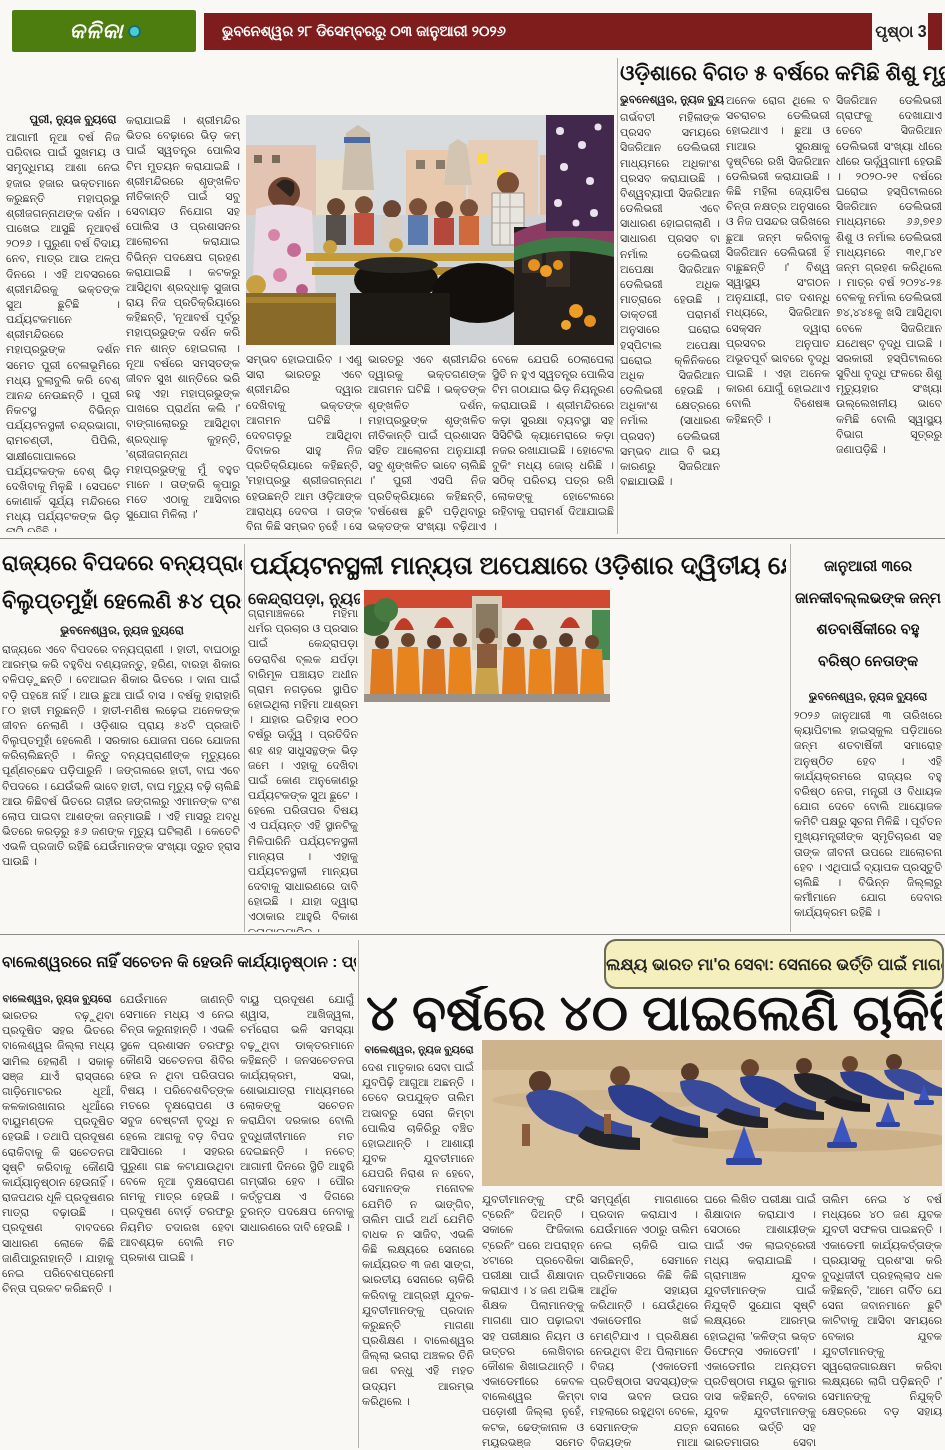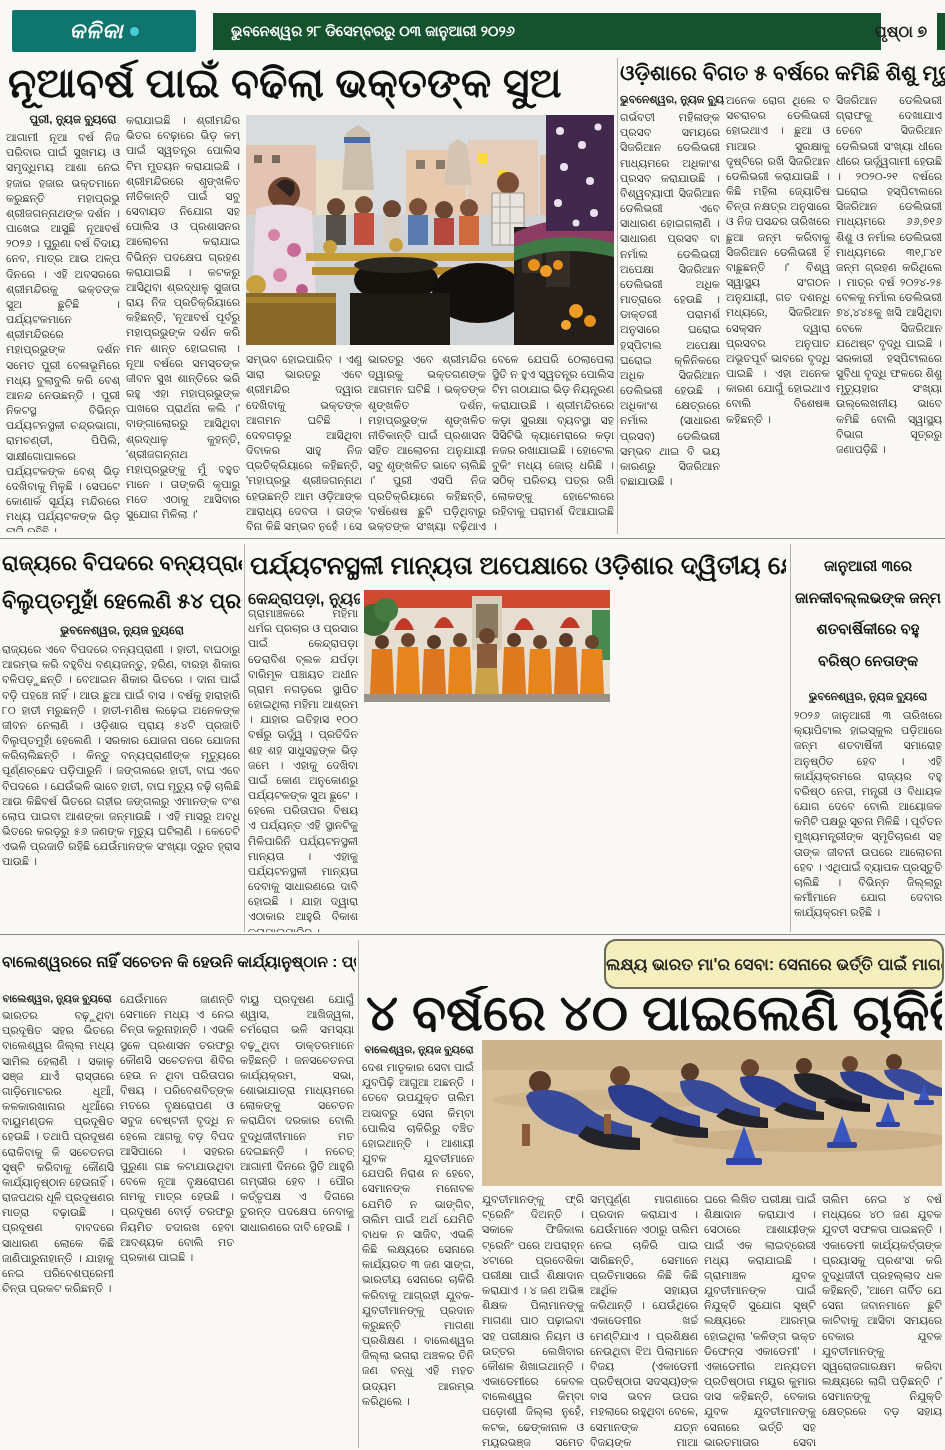--- a/index.html
+++ b/index.html
@@ -5,40 +5,39 @@
   html,body{margin:0;padding:0;background:#e9e7e2;}
   #page{position:relative;width:945px;height:1450px;background:#f9f8f4;margin:0 auto;
         font-family:"Liberation Sans","DejaVu Sans",sans-serif;color:#1b1b1b;overflow:hidden;}
   .abs{position:absolute;}
   .colтext,.coltext{ }
   .coltext{font-size:11px;line-height:1.38;text-align:justify;overflow:hidden;word-break:break-word;}
   .byline{font-weight:bold;font-size:11.5px;text-align:center;overflow:hidden;white-space:nowrap;}
   .hl{font-weight:bold;color:#111;}
   .hline{background:#8a8a86;height:1px;}
   .vline{background:#b3b1ac;width:1px;}
-  .darkbar{background:#14532d;color:#fff;margin-left:9px;}
+  .darkbar{background:#7f1d1d;color:#fff;}
   .banner{background:#f4efbd;border:2px solid #6b6b5a;border-radius:12px;}
   svg{display:block;}
 </style>
 </head>
 <body>
 
 <div id="page">
 
-  <div class="abs" style="left:12px;top:10px;width:184px;height:42px;background:#0f766e;border-radius:2px;display:flex;align-items:center;justify-content:center;">
+  <div class="abs" style="left:12px;top:10px;width:184px;height:42px;background:#4d7c0f;border-radius:2px;display:flex;align-items:center;justify-content:center;">
     <span style="color:#fff;font-style:italic;font-weight:bold;font-size:21px;letter-spacing:1px;">କଳିକା</span>
     <span style="width:9px;height:9px;background:#45cdd8;border-radius:50%;margin-left:6px;box-shadow:0 0 0 2px #1b6b73;"></span>
   </div>
   <div class="abs darkbar" style="left:204px;top:13px;width:668px;height:37px;">
     <span style="display:block;padding-left:18px;font-size:14.5px;font-weight:bold;line-height:37px;white-space:nowrap;overflow:hidden;">ଭୁବନେଶ୍ୱର ୨୮ ଡିସେମ୍ବରରୁ ୦୩ ଜାନୁଆରୀ ୨୦୨୬</span>
   </div>
-  <div class="abs" style="left:874px;top:13px;width:54px;height:37px;font-size:16px;font-weight:bold;color:#222;text-align:center;line-height:37px;">ପୃଷ୍ଠା ୭</div>
+  <div class="abs" style="left:874px;top:13px;width:54px;height:37px;font-size:16px;font-weight:bold;color:#222;text-align:center;line-height:37px;">ପୃଷ୍ଠା 3</div>
   <div class="abs darkbar" style="left:928px;top:13px;width:14px;height:37px;"></div>
 
-  <div class="abs hl" style="left:8px;top:56px;width:604px;height:54px;font-size:41px;line-height:54px;white-space:nowrap;overflow:hidden;">ନୂଆବର୍ଷ ପାଇଁ ବଢିଲା ଭକ୍ତଙ୍କ ସୁଅ</div>
 
   <div class="abs byline" style="left:16px;top:113px;width:114px;">ପୁରୀ, ନ୍ୟୁଜ ବ୍ୟୁରୋ</div>
   <div class="abs coltext" style="left:6px;top:130px;width:114px;height:402px;">ଆଗାମୀ ନୂଆ ବର୍ଷ ନିଜ ପରିବାର ପାଇଁ ସୁଖମୟ ଓ ସମୃଦ୍ଧିମୟ ଆଶା ନେଇ ହଜାର ହଜାର ଭକ୍ତମାନେ କରୁଛନ୍ତି ମହାପ୍ରଭୁ ଶ୍ରୀଜଗନ୍ନାଥଙ୍କ ଦର୍ଶନ । ପାଖେଇ ଆସୁଛି ନୂଆବର୍ଷ ୨୦୨୬ । ପୁରୁଣା ବର୍ଷ ବିଦାୟ ନେବ, ମାତ୍ର ଆଉ ଅଳ୍ପ ଦିନରେ । ଏହି ଅବସରରେ ଶ୍ରୀମନ୍ଦିରକୁ ଭକ୍ତଙ୍କ ସୁଅ ଛୁଟିଛି । ପର୍ଯ୍ୟଟକମାନେ ଶ୍ରୀମନ୍ଦିରରେ ମହାପ୍ରଭୁଙ୍କ ଦର୍ଶନ ସମେତ ପୁରୀ ବେଳାଭୂମିରେ ମଧ୍ୟ ବୁଲାବୁଲି କରି ବେଶ୍ ଆନନ୍ଦ ନେଉଛନ୍ତି । ପୁରୀ ନିକଟସ୍ଥ ବିଭିନ୍ନ ପର୍ଯ୍ୟଟନସ୍ଥଳୀ ଚନ୍ଦ୍ରଭାଗା, ରାମଚଣ୍ଡୀ, ପିପିଲି, ସାକ୍ଷୀଗୋପାଳରେ ପର୍ଯ୍ୟଟକଙ୍କ ବେଶ୍ ଭିଡ଼ ଦେଖିବାକୁ ମିଳୁଛି । ସେପଟେ କୋଣାର୍କ ସୂର୍ଯ୍ୟ ମନ୍ଦିରରେ ମଧ୍ୟ ପର୍ଯ୍ୟଟକଙ୍କ ଭିଡ଼ ଲାଗି ରହିଛି ।</div>
   <div class="abs coltext" style="left:126px;top:113px;width:114px;height:419px;">କରାଯାଇଛି । ଶ୍ରୀମନ୍ଦିର ଭିତର ବେଢ଼ାରେ ଭିଡ଼ କମ୍ ପାଇଁ ସ୍ୱତନ୍ତ୍ର ପୋଲିସ ଟିମ ମୁତୟନ କରାଯାଇଛି । ଶ୍ରୀମନ୍ଦିରରେ ଶୃଙ୍ଖଳିତ ନୀତିକାନ୍ତି ପାଇଁ ସବୁ ସେବାୟତ ନିଯୋଗ ସହ ପୋଲିସ ଓ ପ୍ରଶାସନର ଆଲୋଚନା କରାଯାଇ ବିଭିନ୍ନ ପଦକ୍ଷେପ ଗ୍ରହଣ କରାଯାଇଛି । କଟକରୁ ଆସିଥିବା ଶ୍ରଦ୍ଧାଳୁ ସୁଜାତା ରାୟ ନିଜ ପ୍ରତିକ୍ରିୟାରେ କହିଛନ୍ତି, 'ନୂଆବର୍ଷ ପୂର୍ବରୁ ମହାପ୍ରଭୁଙ୍କ ଦର୍ଶନ କରି ମନ ଶାନ୍ତ ହୋଇଗଲା । ନୂଆ ବର୍ଷରେ ସମସ୍ତଙ୍କ ଜୀବନ ସୁଖ ଶାନ୍ତିରେ ଭରି ରହୁ ଏହା ମହାପ୍ରଭୁଙ୍କ ପାଖରେ ପ୍ରାର୍ଥନା କଲି ।' ବାଙ୍ଗାଲୋରରୁ ଆସିଥିବା ଶ୍ରଦ୍ଧାଳୁ କୁହନ୍ତି, 'ଶ୍ରୀଜଗନ୍ନାଥ ମହାପ୍ରଭୁଙ୍କୁ ମୁଁ ବହୁତ ମାନେ । ତାଙ୍କରି କୃପାରୁ ମତେ ଏଠାକୁ ଆସିବାର ସୁଯୋଗ ମିଳିଲା ।'</div>
 
   <div class="abs" style="left:246px;top:115px;width:368px;height:230px;background:#cfd3d6;overflow:hidden;">
     <svg width="368" height="230" viewBox="0 0 368 230">
       <rect x="0" y="0" width="368" height="100" fill="#d9dcdf"></rect>
       <rect x="0" y="30" width="70" height="70" fill="#e3c4b2"></rect>
       <rect x="70" y="45" width="55" height="55" fill="#e9dcc6"></rect>

